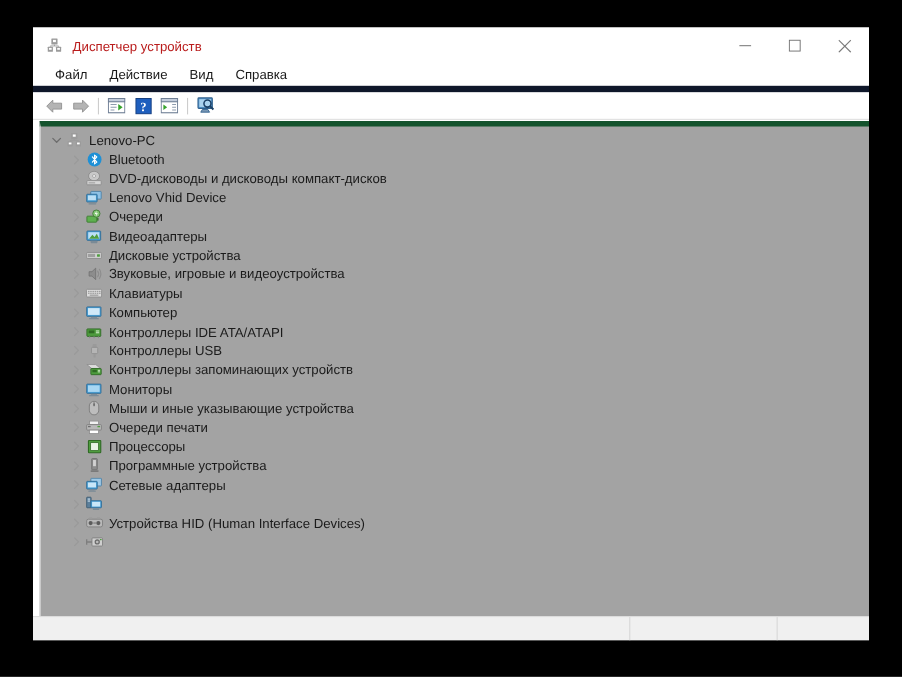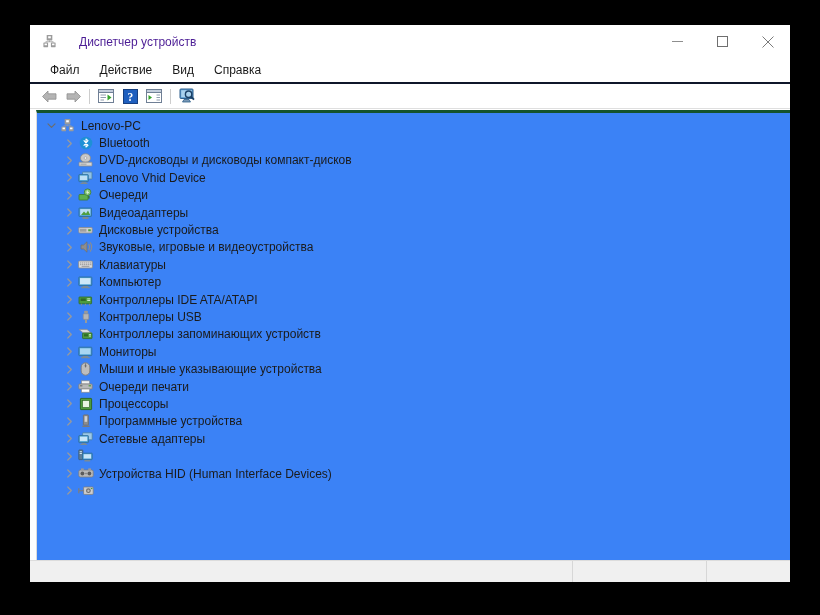--- a/index.html
+++ b/index.html
@@ -30,39 +30,39 @@
   }
   #title-left {
     display: flex;
     align-items: center;
     padding-left: 11px;
     flex: 1 1 auto;
     min-width: 0;
   }
   #title-text {
     font-size: 12px;
-    color: #4c1d95;
-    margin-left: 16px;
+    color: #b91c1c;
+    margin-left: 3px;
     white-space: nowrap;
   }
   .win-btn {
     width: 45px; height: 33px;
     display: flex; align-items: center; justify-content: center;
     flex: none;
   }
   .win-btn svg { display: block; }
 
   
   #menubar {
     height: 26px;
     display: flex;
     align-items: center;
     padding-left: 10px;
     background: #ffffff;
-    border-bottom: 2px solid #0f172a;
+    border-bottom: 6px solid #0f172a;
     flex: none;
   }
   .menu-item {
     font-size: 12px;
     color: #1a1a1a;
     padding: 3px 10px;
     white-space: nowrap;
   }
 
   
@@ -85,22 +85,22 @@
     background: #cdcdcd;
     margin: 0 4px;
     flex: none;
   }
 
   
   #treewrap {
     flex: 1 1 auto;
     margin: 1px 0 0 6px;
     border-left: 1px solid #dcdcdc;
-    border-top: 3px solid #14532d;
-    background: #3b82f6;
+    border-top: 5px solid #14532d;
+    background: #a3a3a3;
     overflow: hidden;
     position: relative;
   }
   #tree {
     padding-top: 4px;
   }
   .node {
     height: 17.4px;
     display: flex;
     align-items: center;

